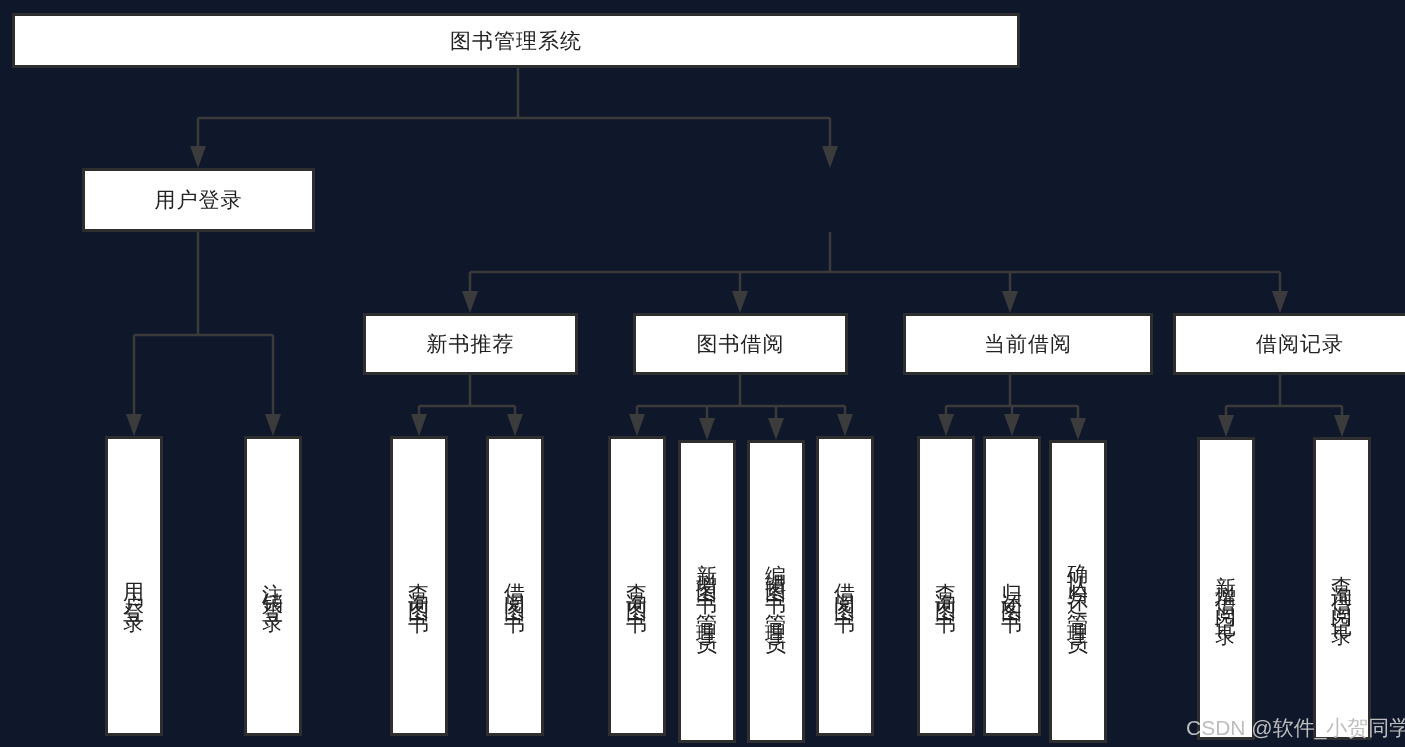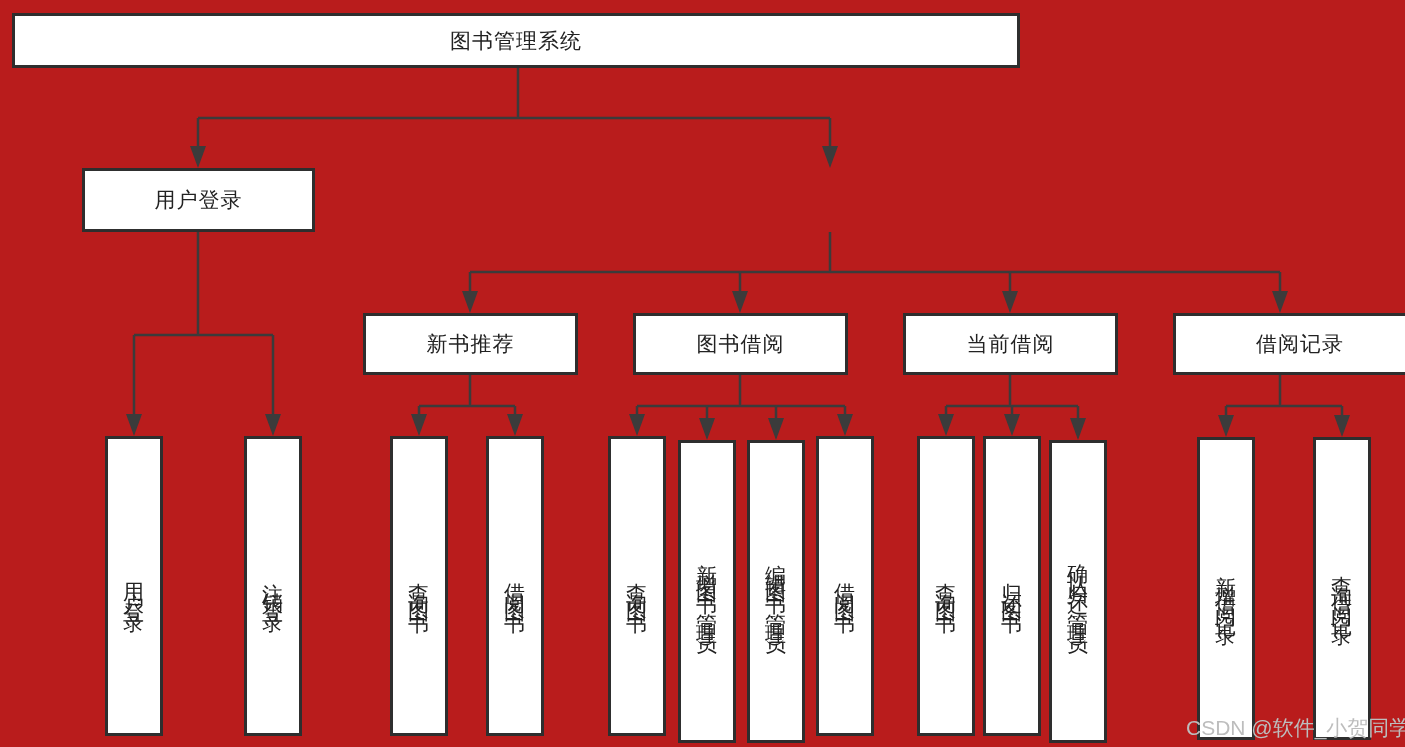--- a/index.html
+++ b/index.html
@@ -1,19 +1,19 @@
 <!DOCTYPE html>
 <html><head>
 <meta charset="utf-8">
 <style>
   html,body{margin:0;padding:0;background:#ffffff;}
   .stage{
     position:relative;
     width:1405px;height:747px;
-    background:#b91c1c;
+    background:#0f172a;
     font-family:"Liberation Sans","DejaVu Sans",sans-serif;
     overflow:hidden;
   }
   .wires{position:absolute;left:0;top:0;z-index:1;}
   .box{
     position:absolute;
     box-sizing:border-box;
     border:3px solid #2e2e2e;
     background:#ffffff;
     display:flex;
@@ -99,21 +99,21 @@
   <div class="box" style="left:82px;top:168px;width:233px;height:64px;">
     <span class="hlabel">用户登录</span>
   </div>
 
   <div class="box" style="left:363px;top:313px;width:215px;height:62px;align-items:center;">
     <span class="hlabel">新书推荐</span>
   </div>
   <div class="box" style="left:633px;top:313px;width:215px;height:62px;">
     <span class="hlabel">图书借阅</span>
   </div>
-  <div class="box" style="left:903px;top:313px;width:215px;height:62px;">
+  <div class="box" style="left:903px;top:313px;width:250px;height:62px;">
     <span class="hlabel">当前借阅</span>
   </div>
   <div class="box" style="left:1173px;top:313px;width:254px;height:62px;">
     <span class="hlabel">借阅记录</span>
   </div>
 
   <div class="box leaf" style="left:105px;top:436px;width:58px;height:300px;">
     <span class="vlabel">用户登录</span>
   </div>
   <div class="box leaf" style="left:244px;top:436px;width:58px;height:300px;">

